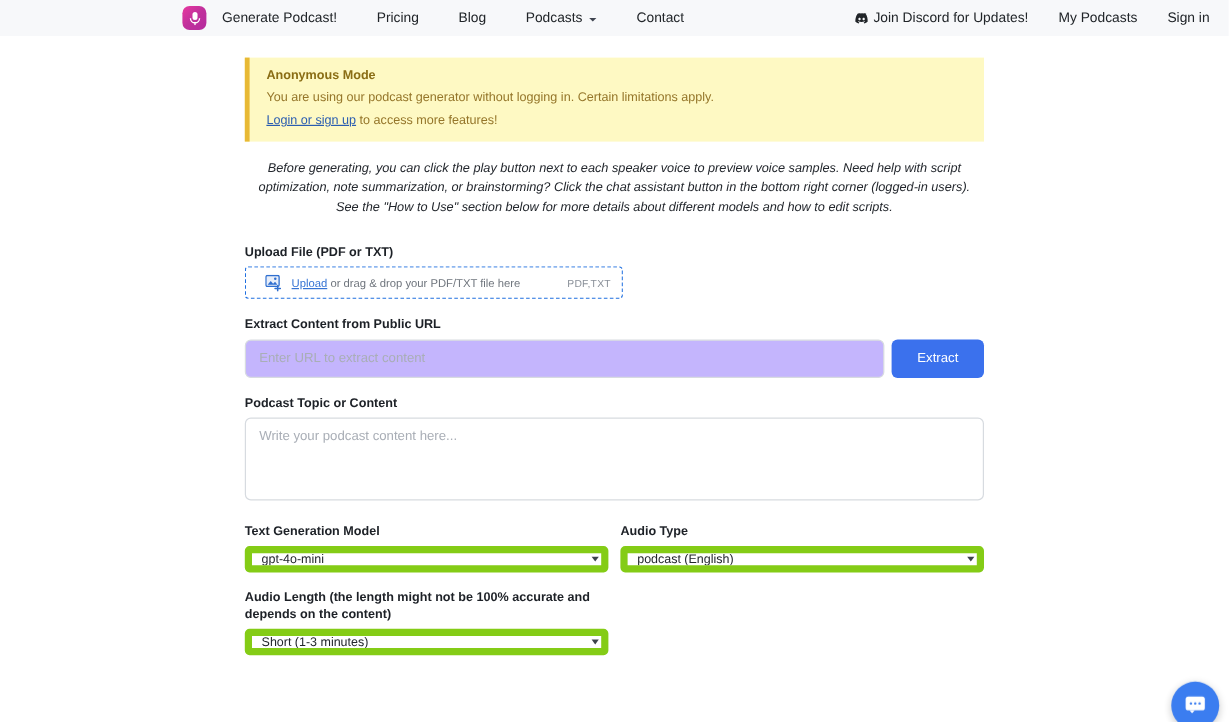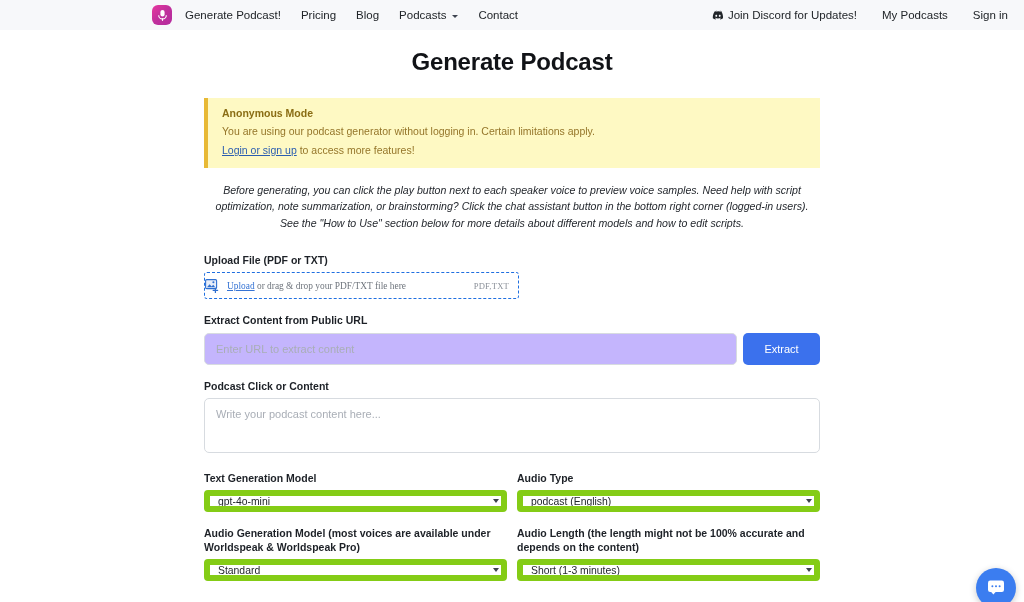--- a/index.html
+++ b/index.html
@@ -23,21 +23,21 @@
   }
   .brand-logo {
     width: 20px; height: 20px;
     border-radius: 6px;
     background: linear-gradient(135deg, #e8389f 0%, #c0309c 50%, #b52b9e 100%);
     display: flex; align-items: center; justify-content: center;
     flex: 0 0 auto;
     margin-right: 13px;
   }
   .brand-logo svg { display:block; }
-  .nav-left { display: flex; align-items: center; gap: 20px; }
+  .nav-left { display: flex; align-items: center; gap: 33px; }
   .nav-link {
     color: #212529;
     text-decoration: none;
     font-size: 11.5px;
     white-space: nowrap;
     cursor: pointer;
     display: flex; align-items: center; gap: 4px;
   }
   .nav-link.brandname { font-size: 11.5px; }
   .caret {
@@ -120,24 +120,23 @@
     line-height: 1.35;
   }
 
   .dropzone {
     width: 315px;
     height: 27px;
     border: 1.4px dashed #1f6fe0;
     border-radius: 3px;
     display: flex;
     align-items: center;
-    padding: 0 9px 0 0;
+    padding: 0 9px 0 16px;
     background: #fff;
     cursor: pointer;
-    font-family: Liberation Serif, serif;
   }
   .dz-icon { margin-right: 7px; display:flex; align-items:center; }
   .dz-text { font-size: 9.4px; color: #6f757d; white-space: nowrap; }
   .dz-text .ul { color: #3573d4; text-decoration: underline; }
   .dz-hint {
     margin-left: auto;
     font-size: 8.6px;
     color: #8a9099;
     letter-spacing: .2px;
   }
@@ -162,21 +161,21 @@
     border-radius: 5px;
     background: #3b71ed;
     color: #fff;
     font-size: 11px;
     font-family: "Liberation Sans", sans-serif;
     cursor: pointer;
   }
 
   .textarea {
     width: 100%;
-    height: 55px;
+    height: 69px;
     border: 1px solid #d7dbe0;
     border-radius: 5px;
     padding: 9px 11px;
     font-size: 11px;
     font-family: "Liberation Sans", sans-serif;
     color: #212529;
     resize: none;
     outline: none;
     background: #fff;
   }
@@ -280,21 +279,20 @@
       <span>My Podcasts</span>
     </a>
     <a class="nav-link" href="#">
       <span>Sign in</span>
     </a>
   </div>
 </div>
 
 <div class="page">
 
-  <h1 class="page-title">Generate Podcast</h1>
 
   <div class="container">
 
     <div class="alert">
       <div class="alert-title">Anonymous Mode</div>
       <div class="alert-body">You are using our podcast generator without logging in. Certain limitations apply.</div>
       <div class="alert-foot"><a class="alert-link" href="#">Login or sign up</a><span> to access more features!</span></div>
     </div>
 
     <p class="intro">Before generating, you can click the play button next to each speaker voice to preview voice samples. Need help with script optimization, note summarization, or brainstorming? Click the chat assistant button in the bottom right corner (logged-in users). See the "How to Use" section below for more details about different models and how to edit scripts.</p>
@@ -317,21 +315,21 @@
 
     <div class="field">
       <label class="label">Extract Content from Public URL</label>
       <div class="url-row">
         <input class="text-input" type="text" value="" placeholder="Enter URL to extract content" style="">
         <button class="btn-extract">Extract</button>
       </div>
     </div>
 
     <div class="field">
-      <label class="label">Podcast Click or Content</label>
+      <label class="label">Podcast Topic or Content</label>
       <textarea class="textarea" placeholder="Write your podcast content here..." style=""></textarea>
     </div>
 
     <div class="grid2">
       <div>
         <label class="label">Text Generation Model</label>
         <div class="select-wrap">
           <select class="select">
             <option>gpt-4o-mini</option>
           </select>
@@ -343,29 +341,20 @@
         <div class="select-wrap">
           <select class="select">
             <option>podcast (English)</option>
           </select>
           <i class="sel-caret"></i>
         </div>
       </div>
     </div>
 
     <div class="grid2 two-line">
-      <div>
-        <label class="label">Audio Generation Model (most voices are available under Worldspeak &amp; Worldspeak Pro)</label>
-        <div class="select-wrap">
-          <select class="select">
-            <option>Standard</option>
-          </select>
-          <i class="sel-caret"></i>
-        </div>
-      </div>
       <div>
         <label class="label">Audio Length (the length might not be 100% accurate and depends on the content)</label>
         <div class="select-wrap">
           <select class="select">
             <option>Short (1-3 minutes)</option>
           </select>
           <i class="sel-caret"></i>
         </div>
       </div>
     </div>

